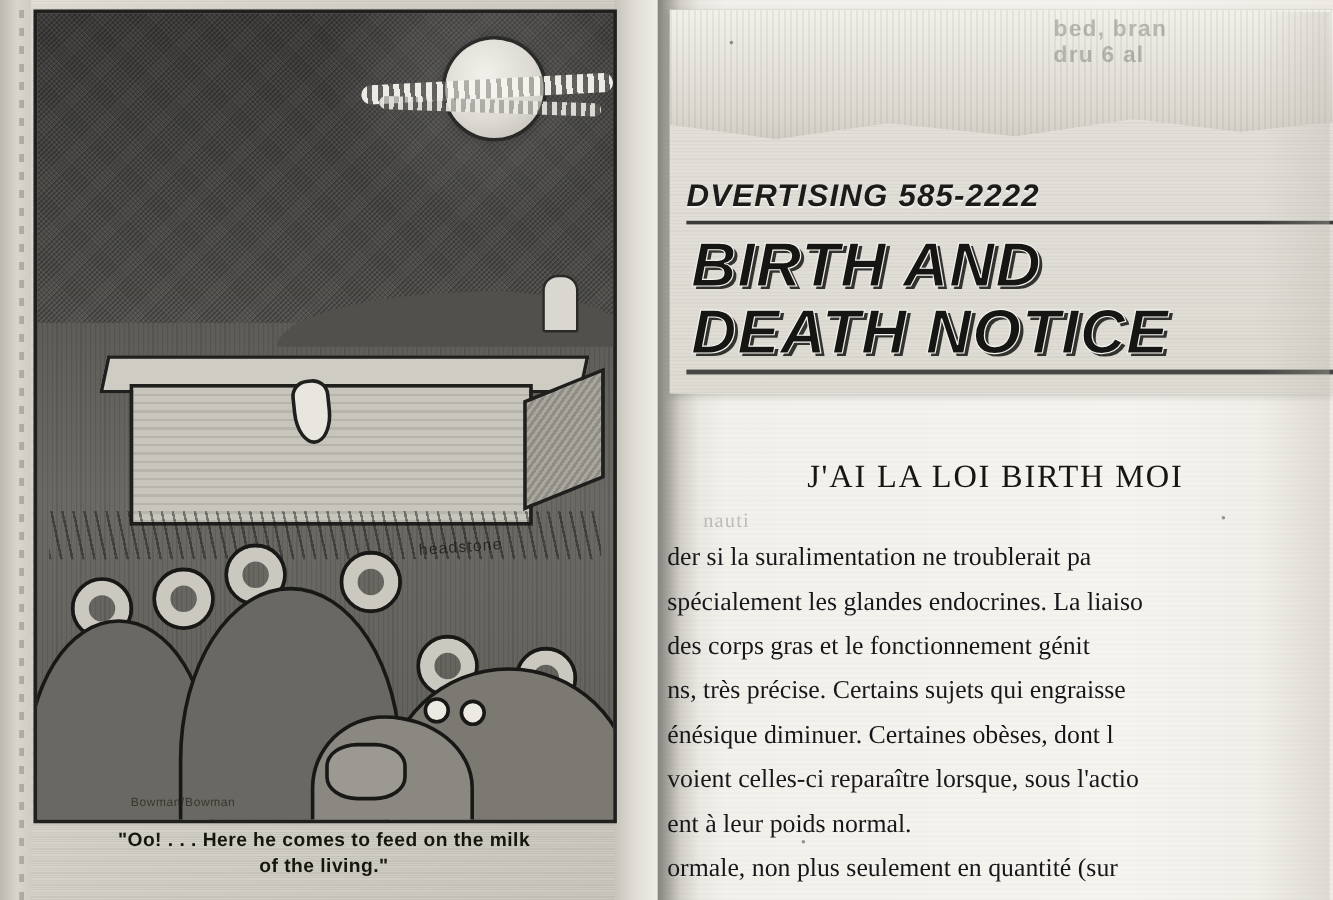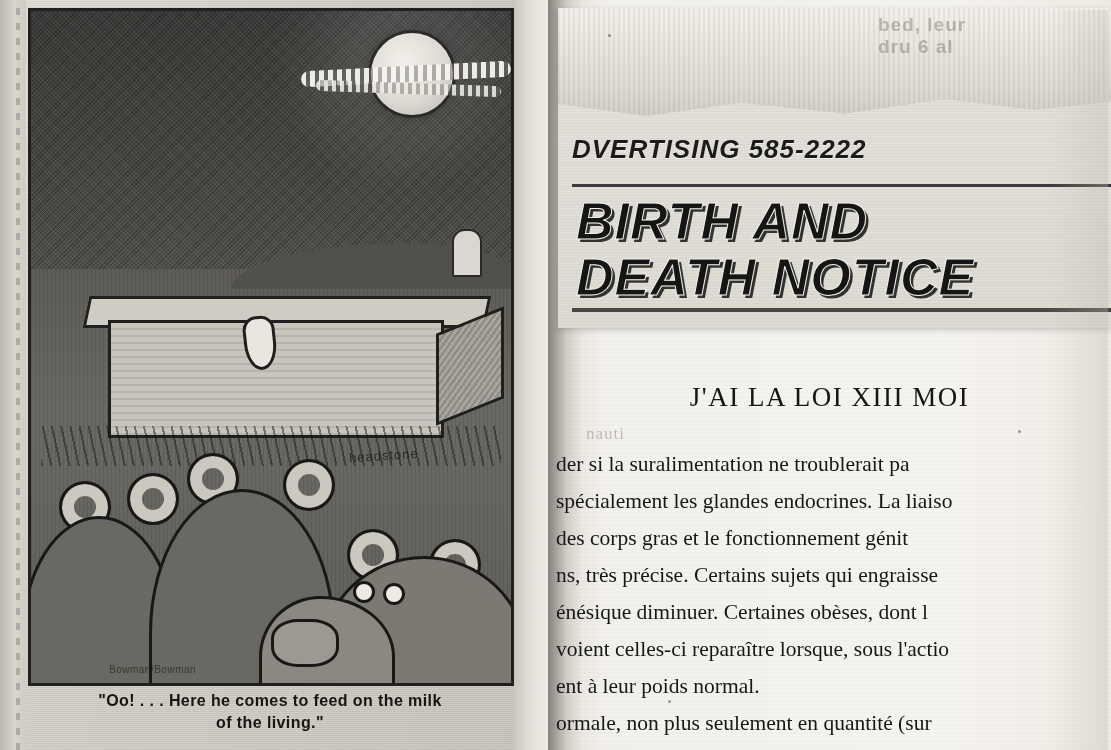--- a/index.html
+++ b/index.html
@@ -280,21 +280,21 @@
     left: 320px; top: 6px;
     font-family: "Liberation Sans", sans-serif;
     font-weight: bold;
     font-size: 19px;
     line-height: 22px;
     color: rgba(60,58,54,.30);
     letter-spacing: 1px;
   }
   .ad-phone {
     position: absolute;
-    left: 14px; top: 126px;
+    left: 14px; top: 140px;
     width: 540px;
     font-family: "Liberation Sans", sans-serif;
     font-weight: bold;
     font-style: italic;
     font-size: 26px;
     letter-spacing: 1px;
     color: #1b1b19;
     text-shadow: 0 1px 0 rgba(255,255,255,.6);
   }
   .ad-rule {
@@ -436,31 +436,31 @@
       <div>of the living."</div>
     </div>
   </div>
 
   <div class="page-right">
     <div class="gutter-shadow"></div>
 
     <div class="ad-clipping">
       <div class="ad-torn-top"></div>
       <div class="ghost-text">
-        <div>bed, leur</div>
+        <div>bed, bran</div>
         <div>dru 6 al</div>
       </div>
       <div class="ad-phone">DVERTISING 585-2222</div>
       <div class="ad-rule"></div>
       <div class="ad-headline">BIRTH AND</div>
       <div class="ad-headline" style="top:242px;">DEATH NOTICE</div>
       <div class="ad-bottom-rule"></div>
     </div>
 
-    <div class="chap-title">J'AI LA LOI XIII MOI</div>
+    <div class="chap-title">J'AI LA LOI BIRTH MOI</div>
     <div class="faint-line">nauti</div>
 
     <div class="body-text">
       <p>der si la suralimentation ne troublerait pa</p>
       <p>spécialement les glandes endocrines. La liaiso</p>
       <p>des corps gras et le fonctionnement génit</p>
       <p>ns, très précise. Certains sujets qui engraisse</p>
       <p>énésique diminuer. Certaines obèses, dont l</p>
       <p>voient celles-ci reparaître lorsque, sous l'actio</p>
       <p>ent à leur poids normal.</p>

